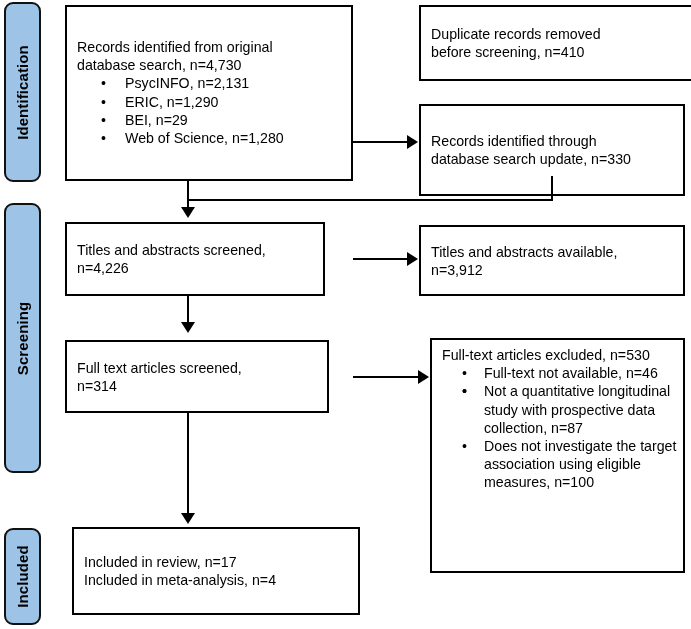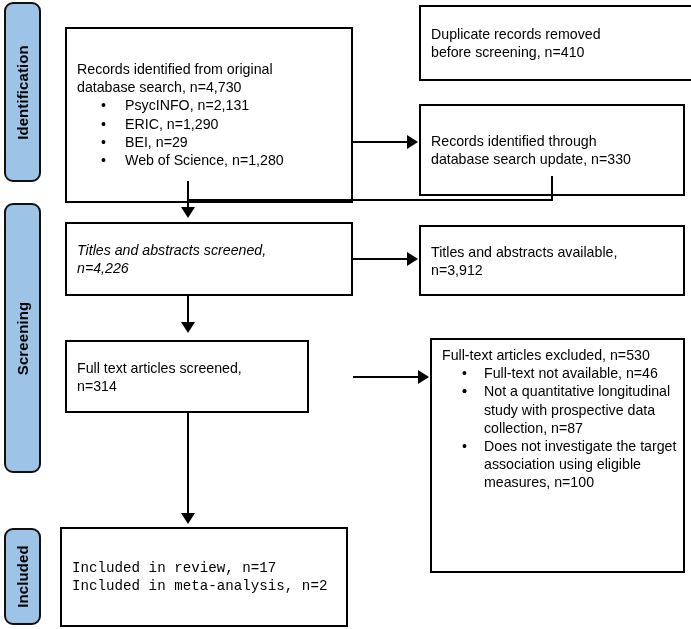--- a/index.html
+++ b/index.html
@@ -83,24 +83,24 @@
   }
   ul.box-bullets li .bullet-dot {
     position: absolute;
     left: 24px;
     top: 0;
   }
   ul.box-bullets.tight li { padding-left: 42px; }
   ul.box-bullets.tight li .bullet-dot { left: 20px; }
 
   
-  #box-records-identified { left: 65px;  top: 5px;   width: 288px; height: 176px; margin-top: 22px; }
-  #box-titles-screened    { left: 65px;  top: 222px; width: 288px; height: 74px; font-style: italic;  }
-  #box-fulltext-screened  { left: 65px;  top: 340px; width: 244px; height: 73px;  }
-  #box-included           { left: 60px;  top: 527px; width: 288px; height: 100px; font-family: Liberation Mono, monospace;  }
+  #box-records-identified { left: 65px;  top: 5px;   width: 288px; height: 176px; }
+  #box-titles-screened    { left: 65px;  top: 222px; width: 260px; height: 74px;  }
+  #box-fulltext-screened  { left: 65px;  top: 340px; width: 264px; height: 73px;  }
+  #box-included           { left: 72px;  top: 527px; width: 288px; height: 88px;  }
 
   
   #box-duplicates         { left: 419px; top: 5px;   width: 288px; height: 76px; padding-left: 25px;  }
   #box-update-search      { left: 419px; top: 104px; width: 266px; height: 92px;  }
   #box-titles-excluded    { left: 419px; top: 225px; width: 266px; height: 71px;  }
   #box-fulltext-excluded  { left: 430px; top: 338px; width: 255px; height: 235px; }
 
   
   .conn-v {
     position: absolute;
@@ -199,21 +199,21 @@
   <div class="flow-box" id="box-fulltext-screened">
     <div class="box-body">
       <span class="box-line">Full text articles screened,</span>
       <span class="box-line">n=314</span>
     </div>
   </div>
 
   <div class="flow-box" id="box-included">
     <div class="box-body">
       <span class="box-line">Included in review, n=17</span>
-      <span class="box-line">Included in meta-analysis, n=2</span>
+      <span class="box-line">Included in meta-analysis, n=4</span>
     </div>
   </div>
 
   <div class="flow-box" id="box-duplicates">
     <div class="box-body">
       <span class="box-line">Duplicate records removed</span>
       <span class="box-line">before screening, n=410</span>
     </div>
   </div>
 

